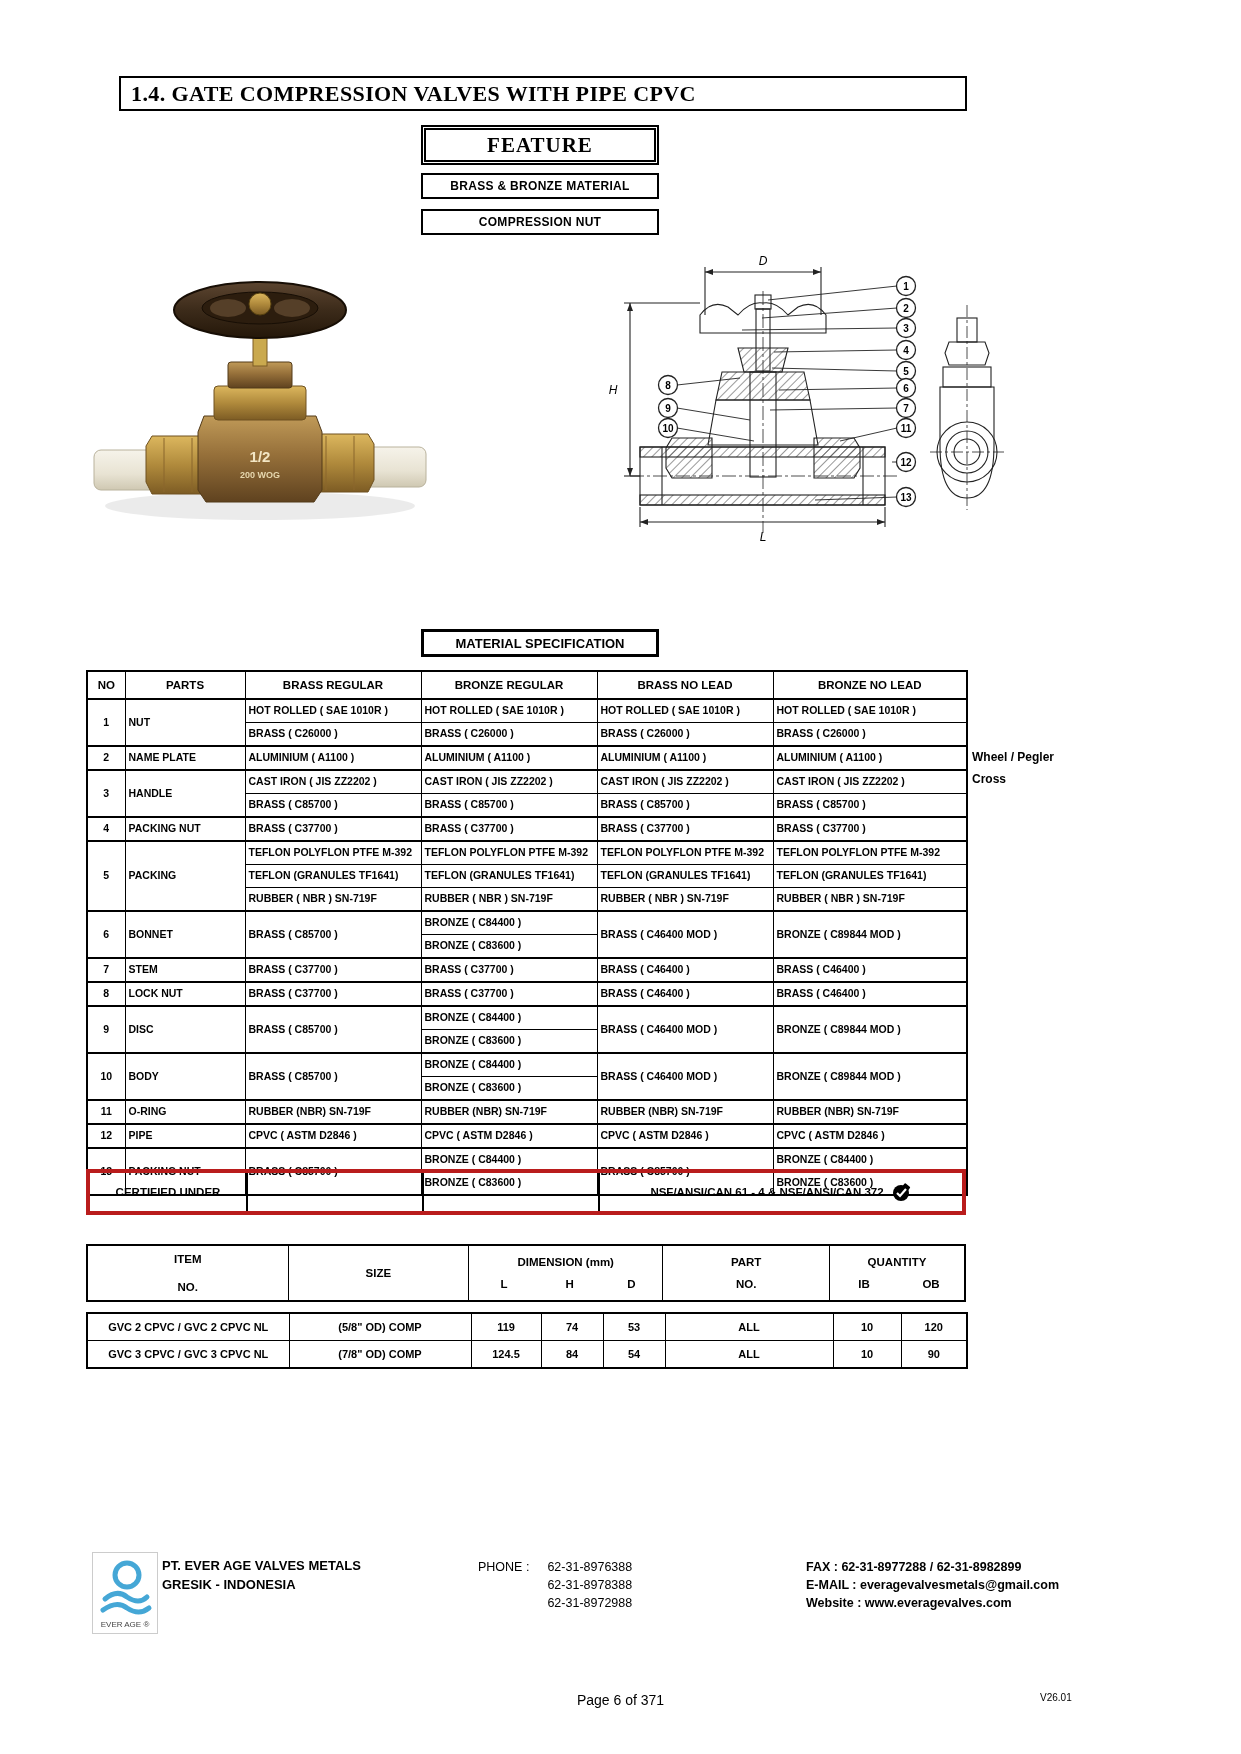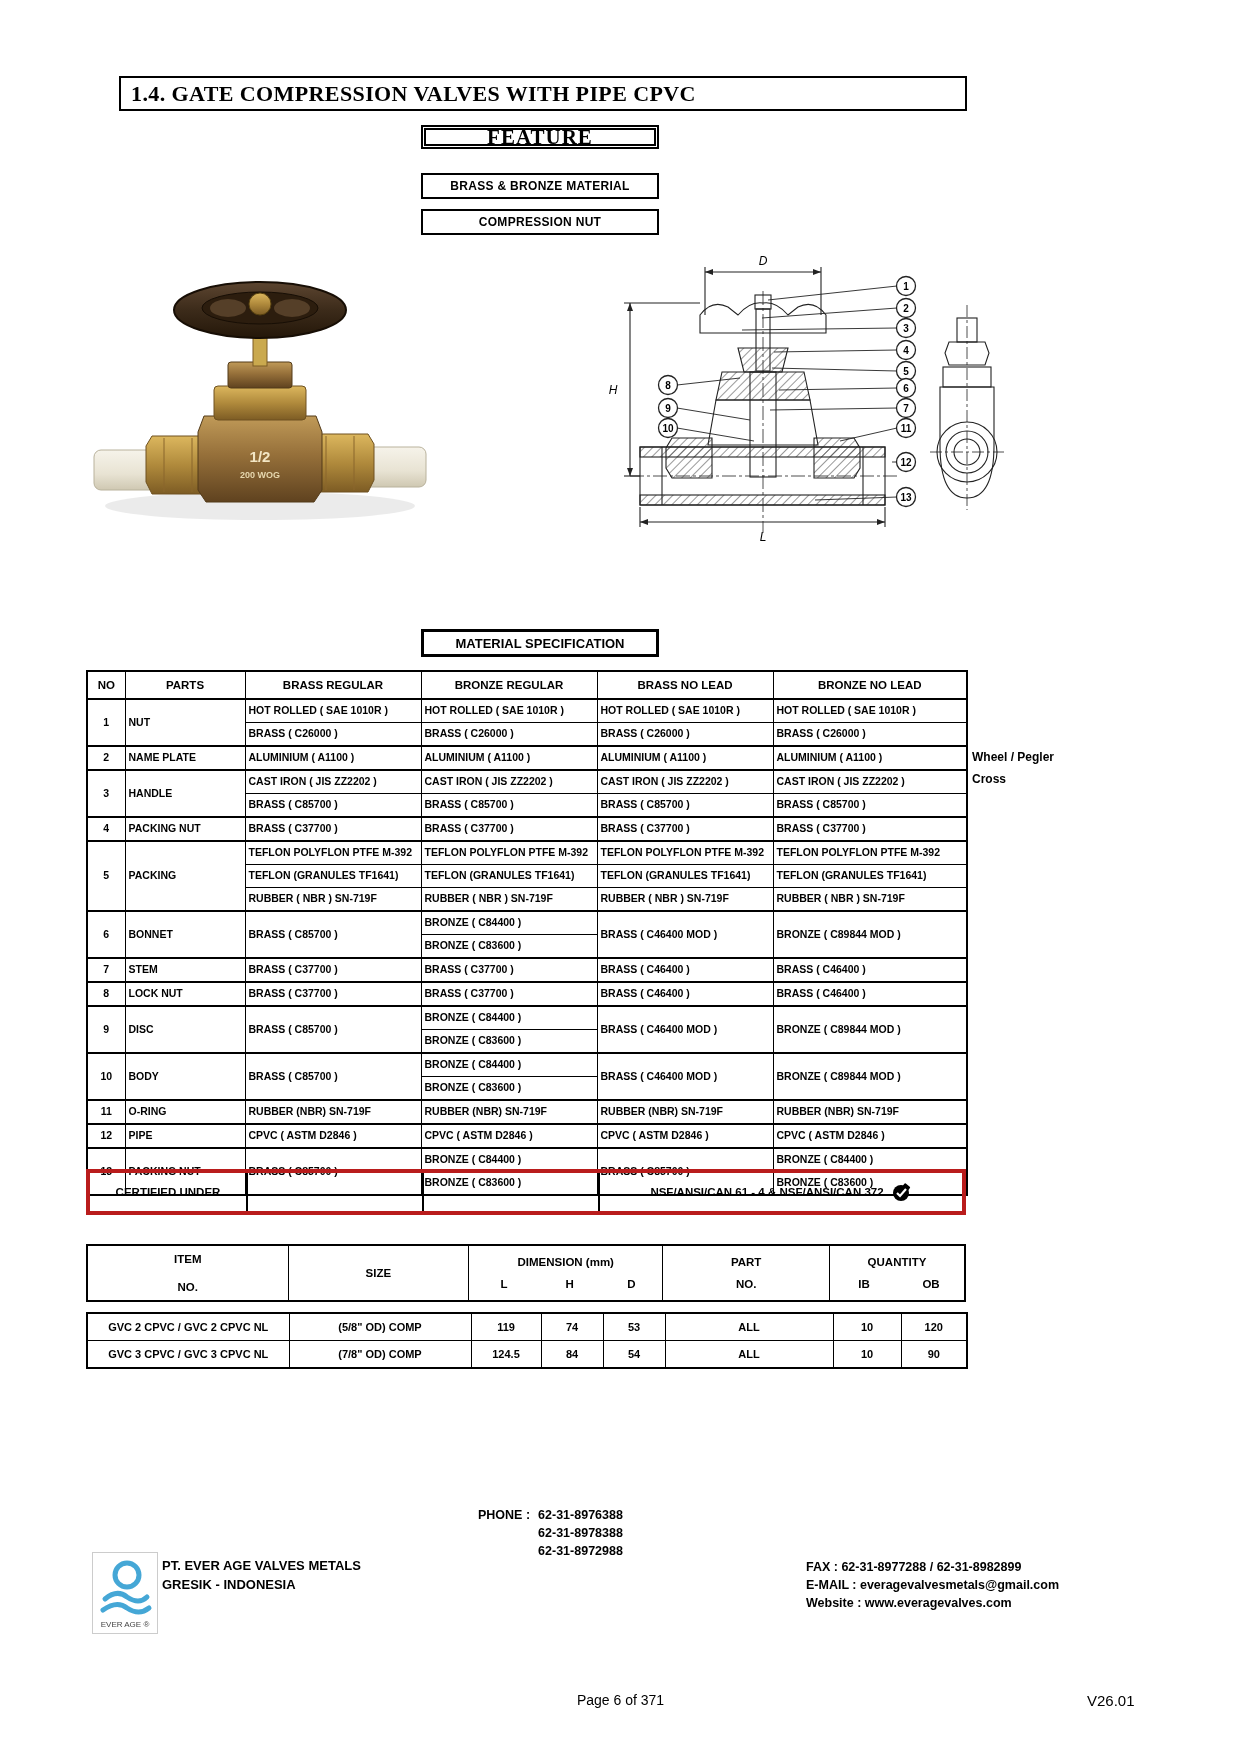--- a/index.html
+++ b/index.html
@@ -7,21 +7,21 @@
         font-family:"Liberation Sans",sans-serif;color:#000;overflow:hidden;}
   .abs{position:absolute;}
 
   
   .title-box{left:119px;top:76px;width:848px;height:35px;border:2px solid #000;
              display:flex;align-items:center;padding-left:10px;box-sizing:border-box;}
   .title-text{font-family:"Liberation Serif",serif;font-weight:bold;font-size:22px;
               letter-spacing:.4px;text-decoration-thickness:2px;}
 
   
-  .feature-box{left:421px;top:125px;width:238px;height:24px;border:5px double #000;
+  .feature-box{left:421px;top:125px;width:238px;height:40px;border:5px double #000;
                display:flex;align-items:center;justify-content:center;box-sizing:border-box;}
   .feature-text{font-family:"Liberation Serif",serif;font-weight:bold;font-size:21px;letter-spacing:1px;}
   .tag-box{left:421px;width:238px;height:26px;border:2px solid #000;display:flex;align-items:center;
            justify-content:center;box-sizing:border-box;font-weight:bold;font-size:12px;letter-spacing:.3px;}
   .tag1{top:173px;} .tag2{top:209px;}
 
   .matspec-box{left:421px;top:629px;width:238px;height:28px;border:3px solid #000;display:flex;
                align-items:center;justify-content:center;box-sizing:border-box;font-weight:bold;font-size:13px;}
 
   
@@ -56,25 +56,25 @@
   .sh-sub{text-align:center;}
 
   .size-data{left:86px;top:1312px;width:880px;}
   table.size{border-collapse:collapse;table-layout:fixed;width:880px;border:2px solid #000;}
   table.size td{border:1px solid #000;height:26px;font-size:11px;font-weight:bold;text-align:center;
                 padding:0 16px;overflow:hidden;white-space:nowrap;}
 
   
   .footer-logo{left:92px;top:1552px;width:64px;height:80px;border:1px solid #ccc;background:#fff;}
   .f-company{left:162px;top:1556px;font-weight:bold;font-size:13px;line-height:19px;}
-  .f-phone{left:478px;top:1506px;font-weight:bold;font-size:12.5px;line-height:18px;display:flex;gap:8px;}
+  .f-phone{left:478px;top:1558px;font-weight:normal;font-size:12.5px;line-height:18px;display:flex;gap:18px;}
   .f-phone-nums{text-align:center;}
   .f-fax{left:806px;top:1558px;font-weight:bold;font-size:12.5px;line-height:18px;}
   .pg-center{left:0;right:0;top:1692px;text-align:center;font-size:14px;}
-  .pg-ver{left:1040px;top:1692px;font-size:15px;margin-left:47px;}
+  .pg-ver{left:1040px;top:1692px;font-size:10px;}
 
   svg text{font-family:"Liberation Sans",sans-serif;}
 </style>
 </head>
 <body>
 
 <div class="page">
 
   <div class="abs title-box">
     <span class="title-text">1.4.  GATE COMPRESSION VALVES WITH PIPE CPVC</span>

